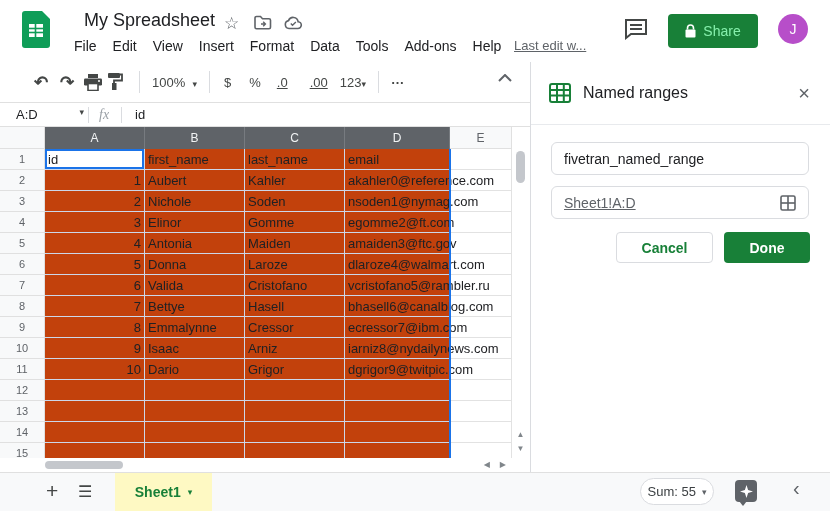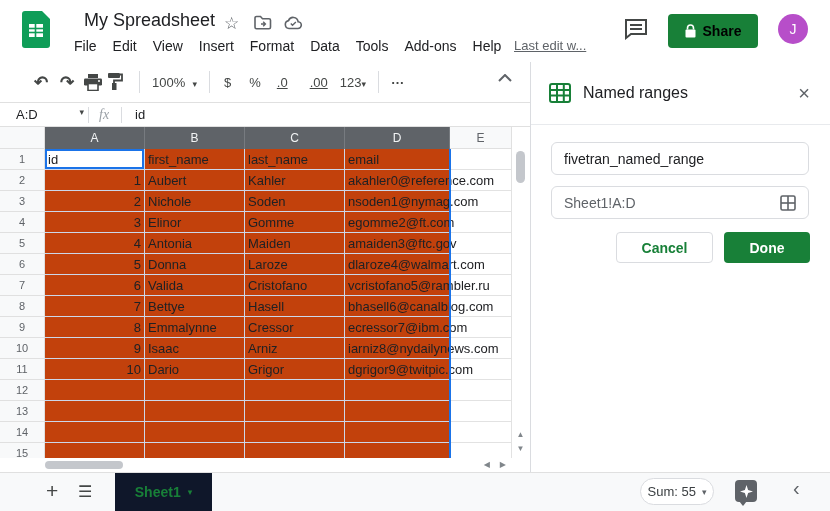--- a/index.html
+++ b/index.html
@@ -13,21 +13,21 @@
   #doc-title { position:absolute; left:84px; top:10px; font-size:18px; color:#202124; }
   .title-icon { position:absolute; top:13px; font-size:17px; color:#5f6368; cursor:pointer; }
   #menu-bar { position:absolute; left:66px; top:36px; display:flex; }
   .menu-item { font-size:14px; color:#202124; padding:2px 8px; cursor:pointer; }
   #last-edit { position:absolute; left:514px; top:38px; font-size:13px; color:#5f6368;
     text-decoration:underline; cursor:pointer; white-space:nowrap; }
   #comment-btn { position:absolute; left:624px; top:18px; cursor:pointer; }
   #share-btn { position:absolute; left:668px; top:14px; width:90px; height:34px;
     background:#188038; border-radius:4px; display:flex; align-items:center;
     justify-content:center; gap:7px; cursor:pointer; }
-  #share-btn span { color:#000000; font-size:14px; font-weight:bold; }
+  #share-btn span { color:#86efac; font-size:14px; font-weight:normal; }
   #avatar { position:absolute; left:778px; top:14px; width:30px; height:30px; border-radius:50%;
     background:#b74ec9; color:#fff; font-size:14px; display:flex; align-items:center;
     justify-content:center; cursor:pointer; }
 
   
   #toolbar { position:absolute; left:0; top:62px; width:530px; height:41px; background:#fff;
     border-bottom:1px solid #e0e0e0; display:flex; align-items:center; }
   .tb-icon { color:#444746; font-size:17px; width:26px; text-align:center; cursor:pointer; }
   .tb-sep { width:1px; height:22px; background:#dadce0; margin:0 7px; }
   .tb-text { font-size:13px; color:#444746; cursor:pointer; padding:0 5px; white-space:nowrap; }
@@ -82,38 +82,38 @@
   #panel { position:absolute; left:530px; top:62px; width:300px; height:410px; background:#fff;
     border-left:1px solid #dadce0; }
   #panel-header { position:absolute; left:0; top:0; width:100%; height:63px;
     border-bottom:1px solid #e8eaed; display:flex; align-items:center; padding:0 18px; }
   #panel-title { font-size:16px; color:#202124; margin-left:12px; flex:1; }
   #panel-close { font-size:20px; color:#5f6368; cursor:pointer; padding:0 2px; }
   .panel-input { position:absolute; left:20px; width:258px; height:33px;
     border:1px solid #dadce0; border-radius:6px; font-size:14px; display:flex;
     align-items:center; padding:9px 12px; cursor:text; background:#fff; }
   #range-name-input { top:80px; color:#202124; }
-  #range-ref-input { top:124px; color:#5f6368; }
+  #range-ref-input { top:124px; color:#5f6368;text-decoration:underline; }
   #range-ref-input .grid-pick { margin-left:auto; cursor:pointer; }
   #panel-buttons { position:absolute; top:170px; right:20px; display:flex; gap:11px; }
   #cancel-btn { width:97px; height:31px; background:#fff; border:1px solid #dadce0;
     border-radius:4px; color:#188038; font-size:14px; font-weight:bold;
     display:flex; align-items:center; justify-content:center; cursor:pointer; }
   #done-btn { width:86px; height:31px; background:#188038; border:none; border-radius:4px;
     color:#fff; font-size:14px; font-weight:bold; display:flex; align-items:center;
     justify-content:center; cursor:pointer; }
 
   
   #statusbar { position:absolute; left:0; top:472px; width:830px; height:39px;
     background:#f8f9fa; border-top:1px solid #e0e0e0; }
   #add-sheet-btn { position:absolute; left:46px; top:6px; font-size:21px; color:#444746;
     cursor:pointer; font-weight:normal; }
   #all-sheets-btn { position:absolute; left:78px; top:9px; font-size:16px; color:#444746;
     cursor:pointer; }
-  #sheet-tab { position:absolute; left:115px; top:0; width:97px; height:38px; background:#0f172a;
+  #sheet-tab { position:absolute; left:115px; top:0; width:97px; height:38px; background:#fef9c3;
     display:flex; align-items:center; justify-content:center; gap:7px; cursor:pointer; }
   #sheet-tab span.name { color:#188038; font-size:14px; font-weight:bold; }
   #sheet-tab .caret { color:#188038; }
   #sum-pill { position:absolute; left:640px; top:5px; width:74px; height:27px; background:#fff;
     border:1px solid #dadce0; border-radius:14px; display:flex; align-items:center;
     justify-content:center; gap:6px; font-size:13px; color:#3c4043; cursor:pointer; }
   #explore-btn { position:absolute; left:735px; top:7px; width:22px; height:22px;
     background:#5f6368; border-radius:4px; display:flex; align-items:center;
     justify-content:center; cursor:pointer; }
   #explore-btn:after { content:""; position:absolute; left:4px; top:21px;

